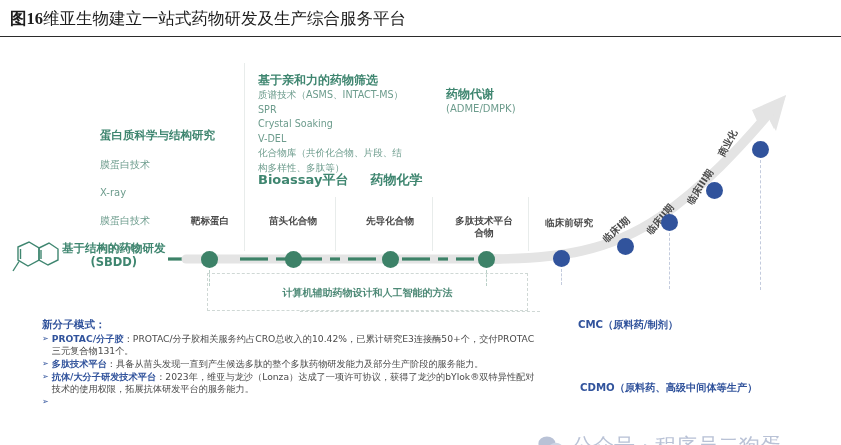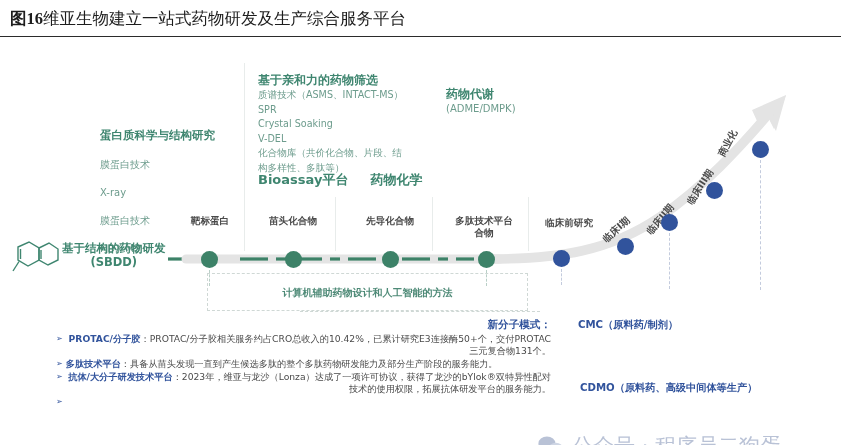--- a/index.html
+++ b/index.html
@@ -105,21 +105,21 @@
   }
 
   
   .blabel {
     position:absolute; color:#31539c; font-weight:bold; font-size:10.2px;
     font-family:"DejaVu Sans","Liberation Sans",sans-serif; white-space:nowrap;text-align:center;
   }
 
   
   #notes {
-    position:absolute; left:56px; top:281px; width:495px;text-align:right;
+    position:absolute; left:42px; top:281px; width:495px;
   }
   #notes-title {
     color:#31539c; font-weight:bold; font-size:10.6px; margin-bottom:1px;
     font-family:"DejaVu Sans","Liberation Sans",sans-serif;
   }
   .note-row {
     display:flex; align-items:flex-start; gap:3px;
     font-size:9.2px; line-height:1.33; color:#31539c;
     font-family:"DejaVu Sans","Liberation Sans",sans-serif;
     margin-top:0.5px;

